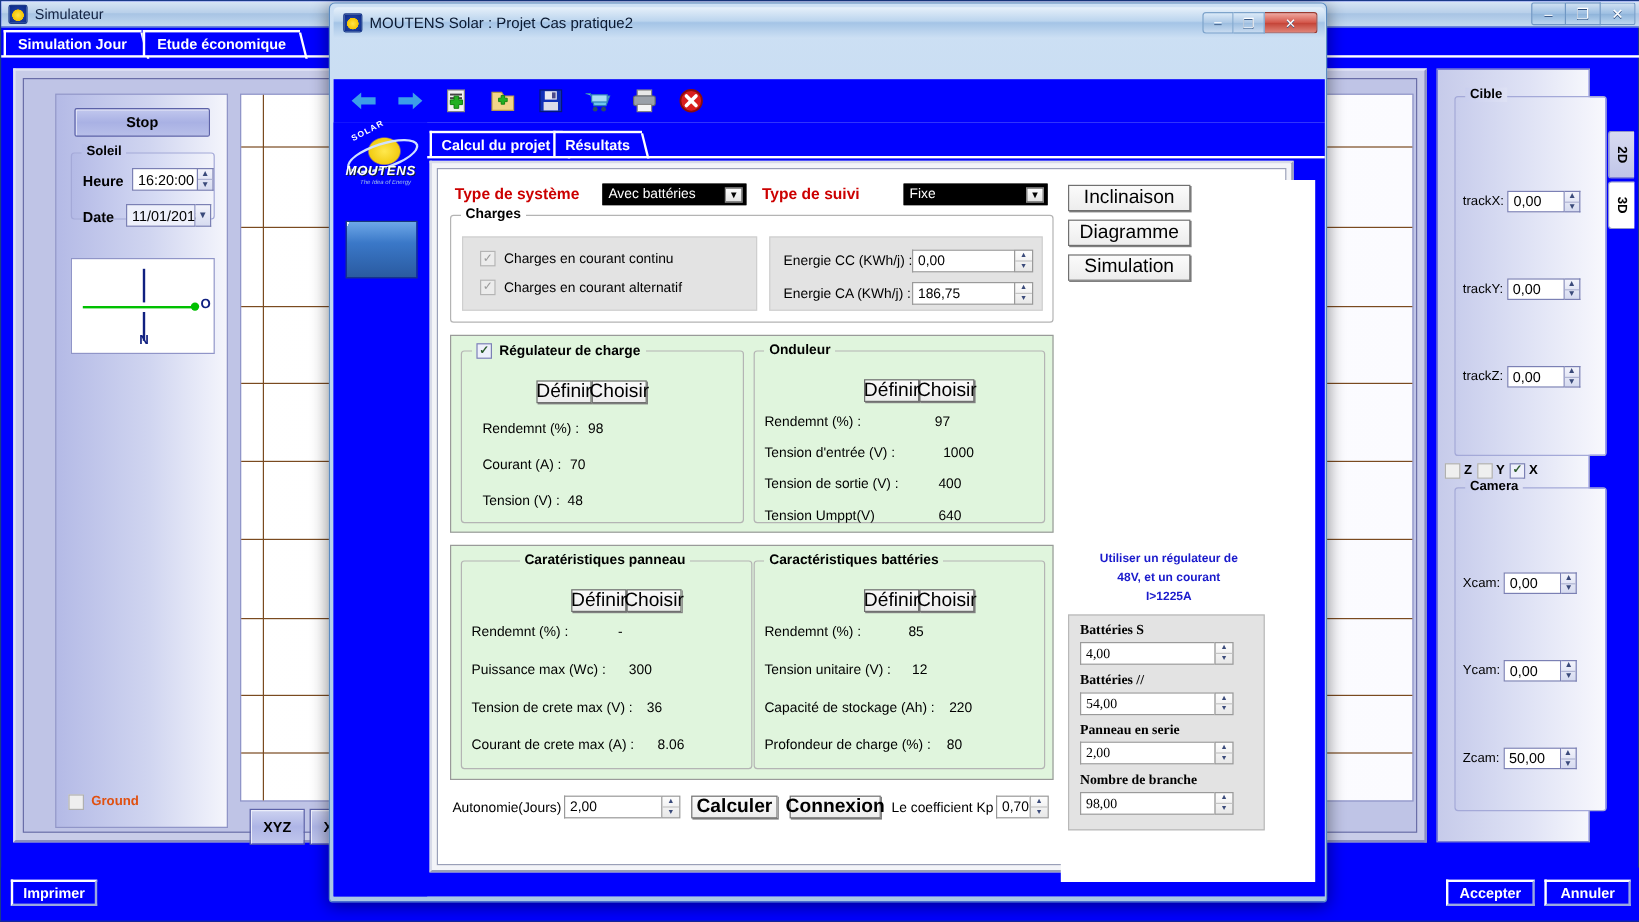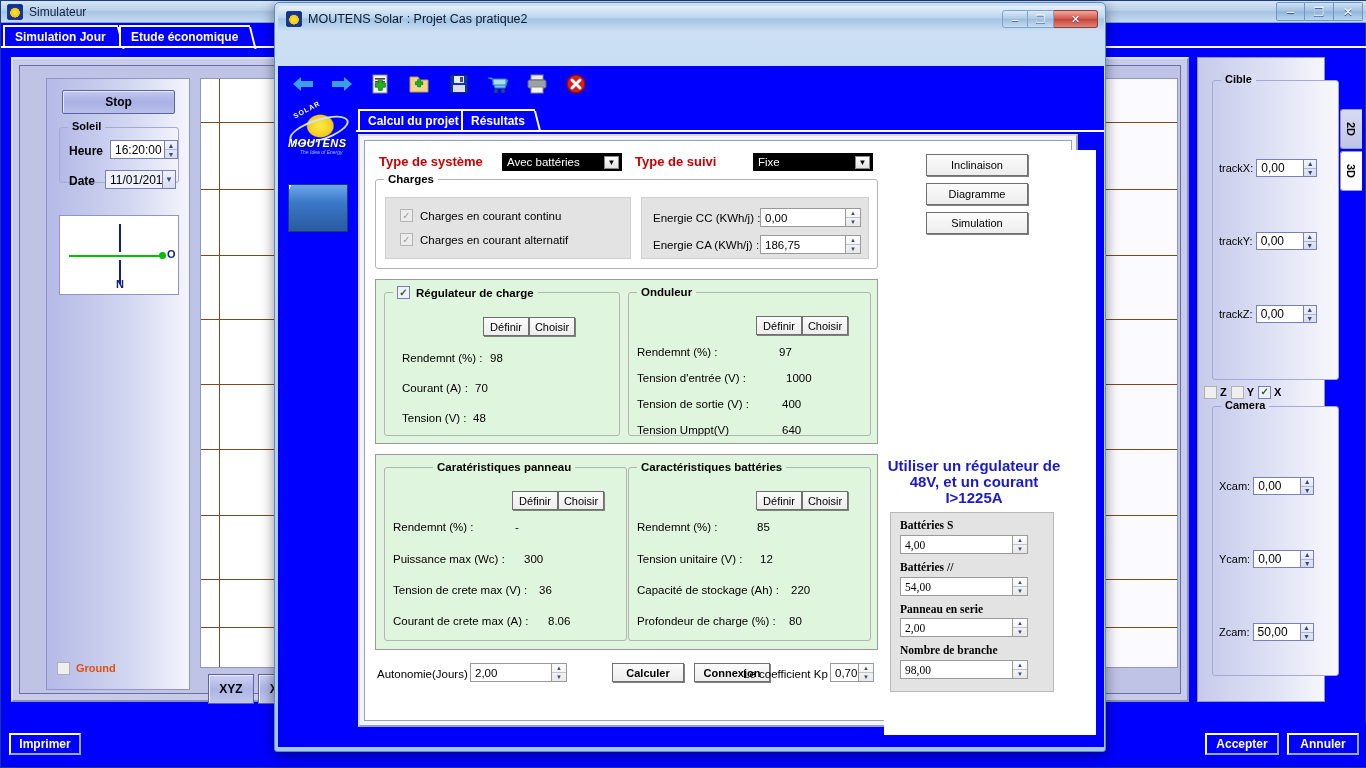--- a/index.html
+++ b/index.html
@@ -349,29 +349,28 @@
   }
   .spin-wrap .sb > div { flex:1; display:flex; align-items:center; justify-content:center;
     font-size:6px; color:#3a4a7a; line-height:1; }
   .spin-wrap .sb > div:first-child { border-bottom: 1px solid #c4c4c4; }
 
   .green { background: #e0f5dd; }
   .btn3d {
     position: absolute; height: 19px;
     background: linear-gradient(180deg,#fbfbfb 0%,#ededed 100%);
     border: 1px solid #707070;
-    font-size: 11px; color: #000;
+    font-size: 16px; color: #000;
     display: flex; align-items: center; justify-content: center;
     box-shadow: 1px 1px 0 #808080;
-    margin-left: 36px;
   }
   .val { position: absolute; font-size: 11.5px; color: #000; }
 
   #advice {
-    position: absolute; font-weight: bold; font-size: 15px; color: #1a1acc;
+    position: absolute; font-weight: bold; font-size: 10px; color: #1a1acc;
     text-align: center; line-height: 16px;
   }
   #batt-panel {
     position: absolute; background: #e3e3e3; border: 1px solid #b8b8b8;
   }
   .bp-label { position: absolute; font-weight: bold; font-size: 11.5px; color: #000; }
 </style>
 </head>
 <body>
 

